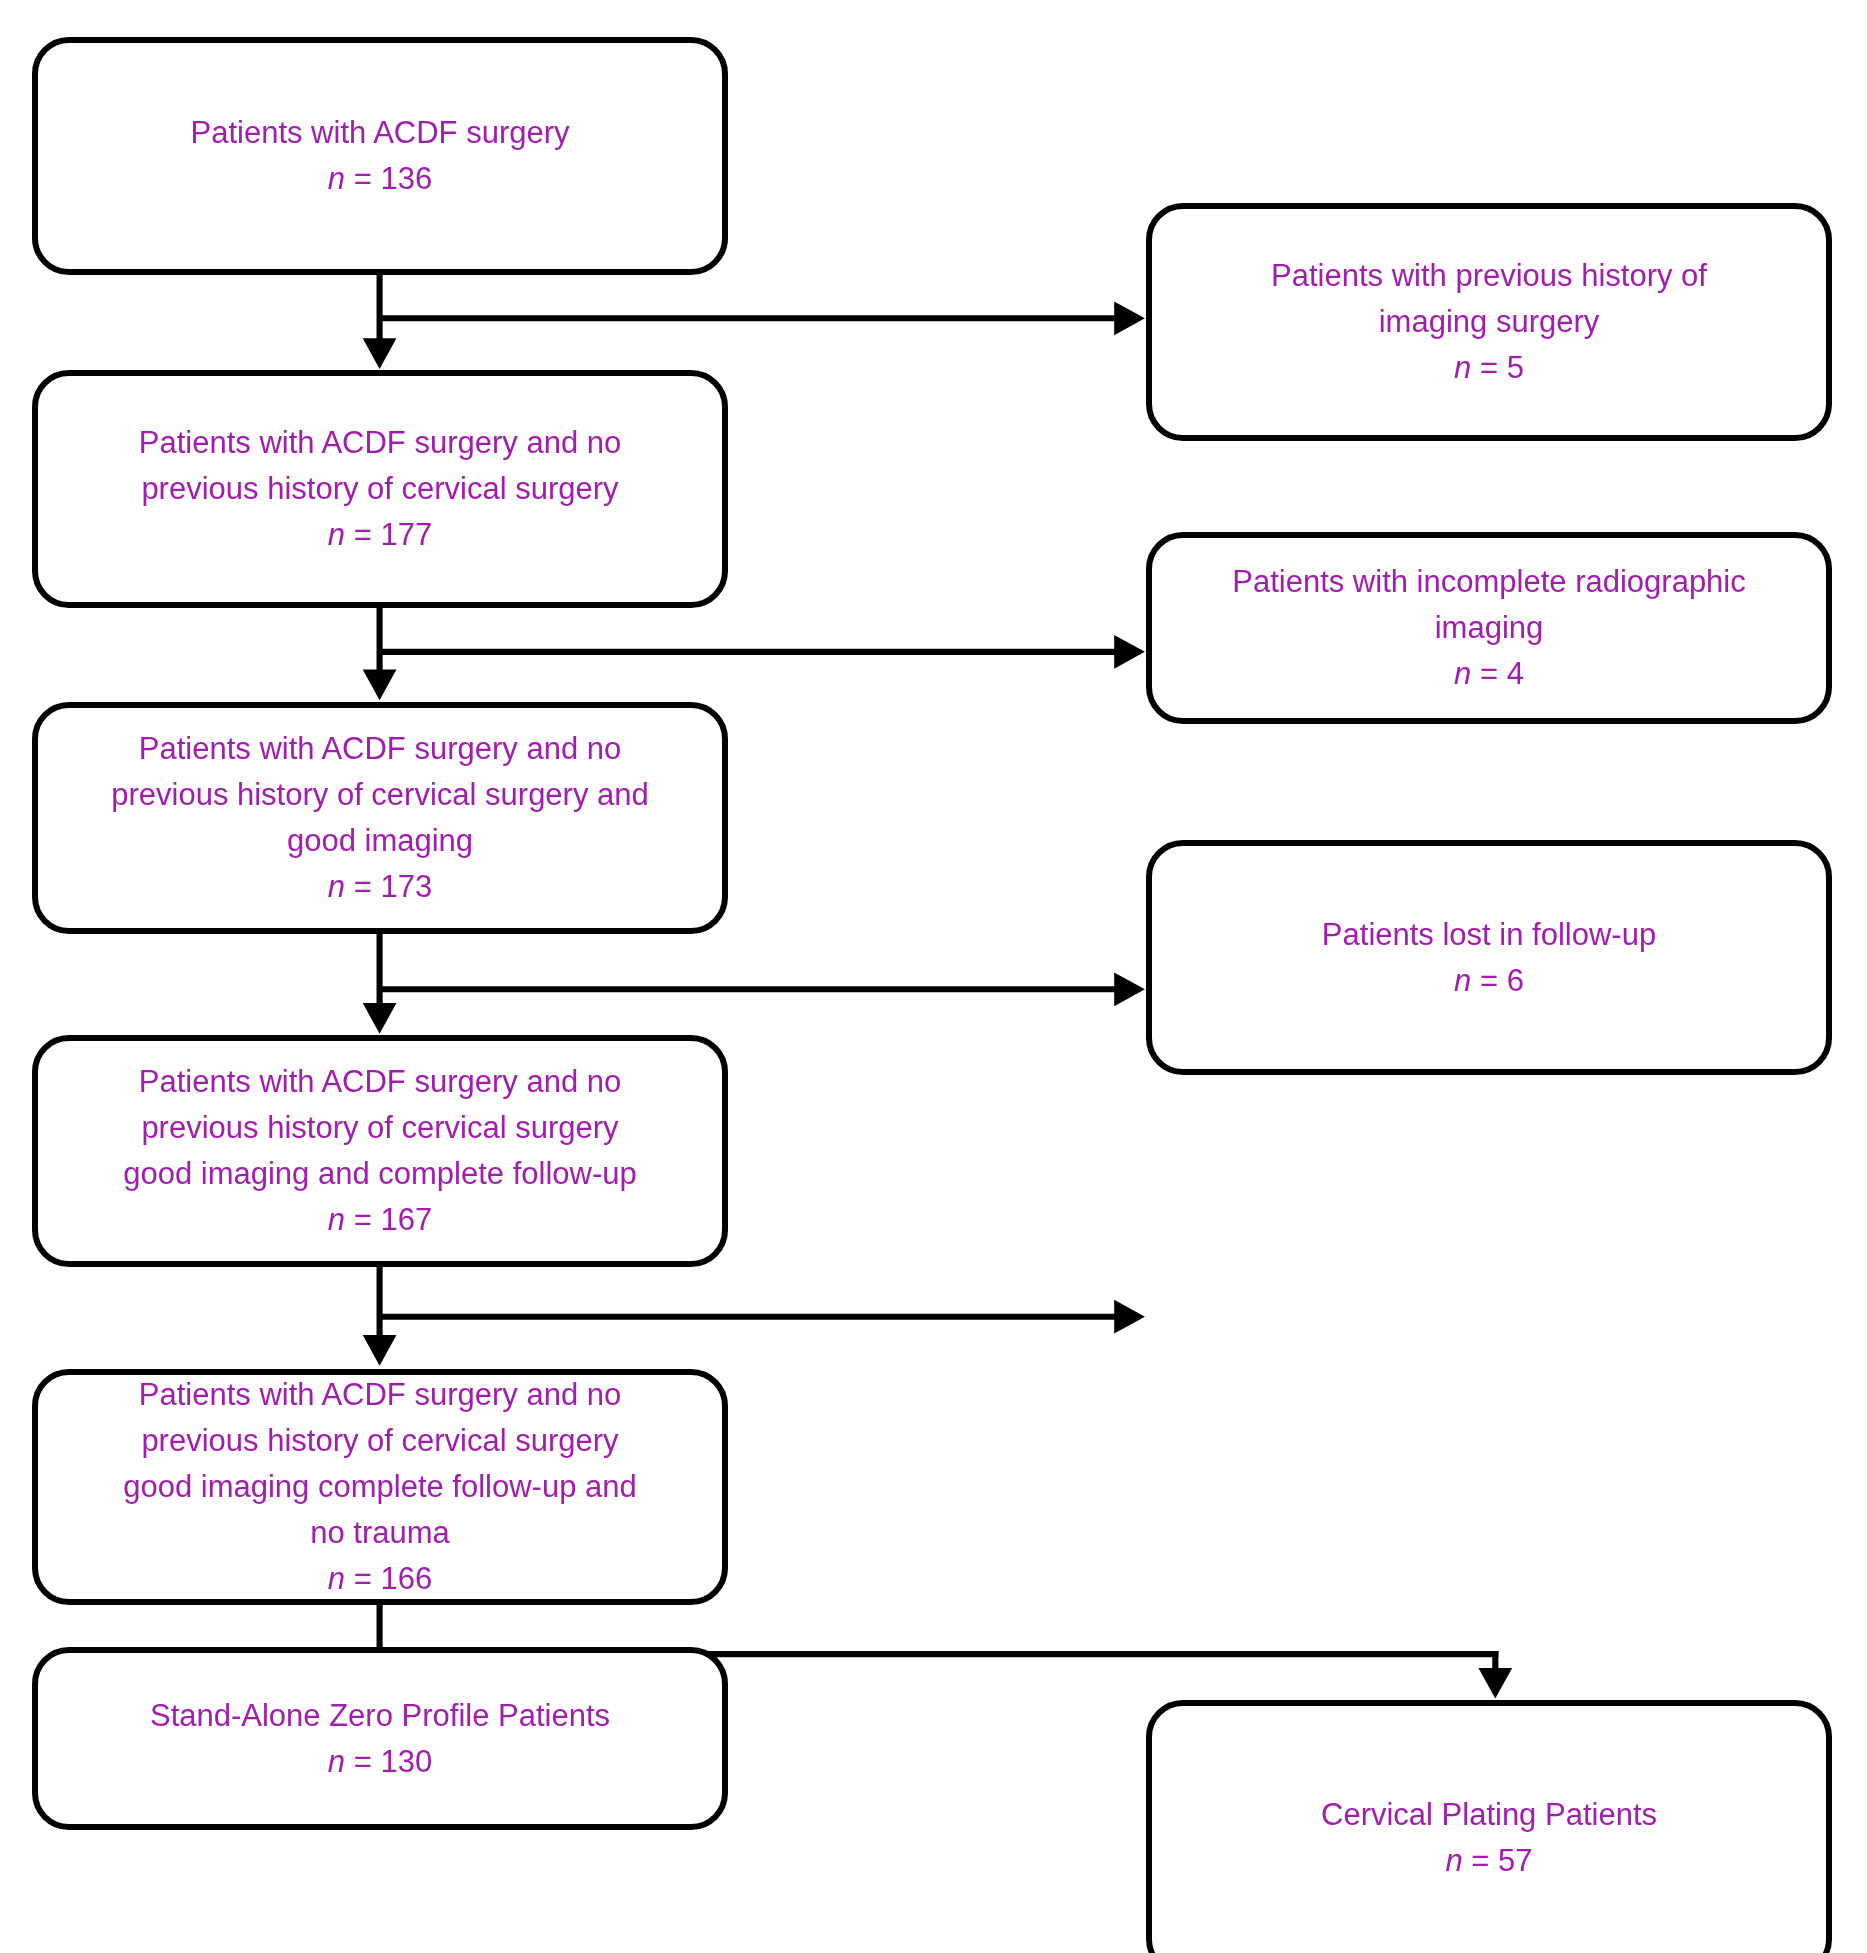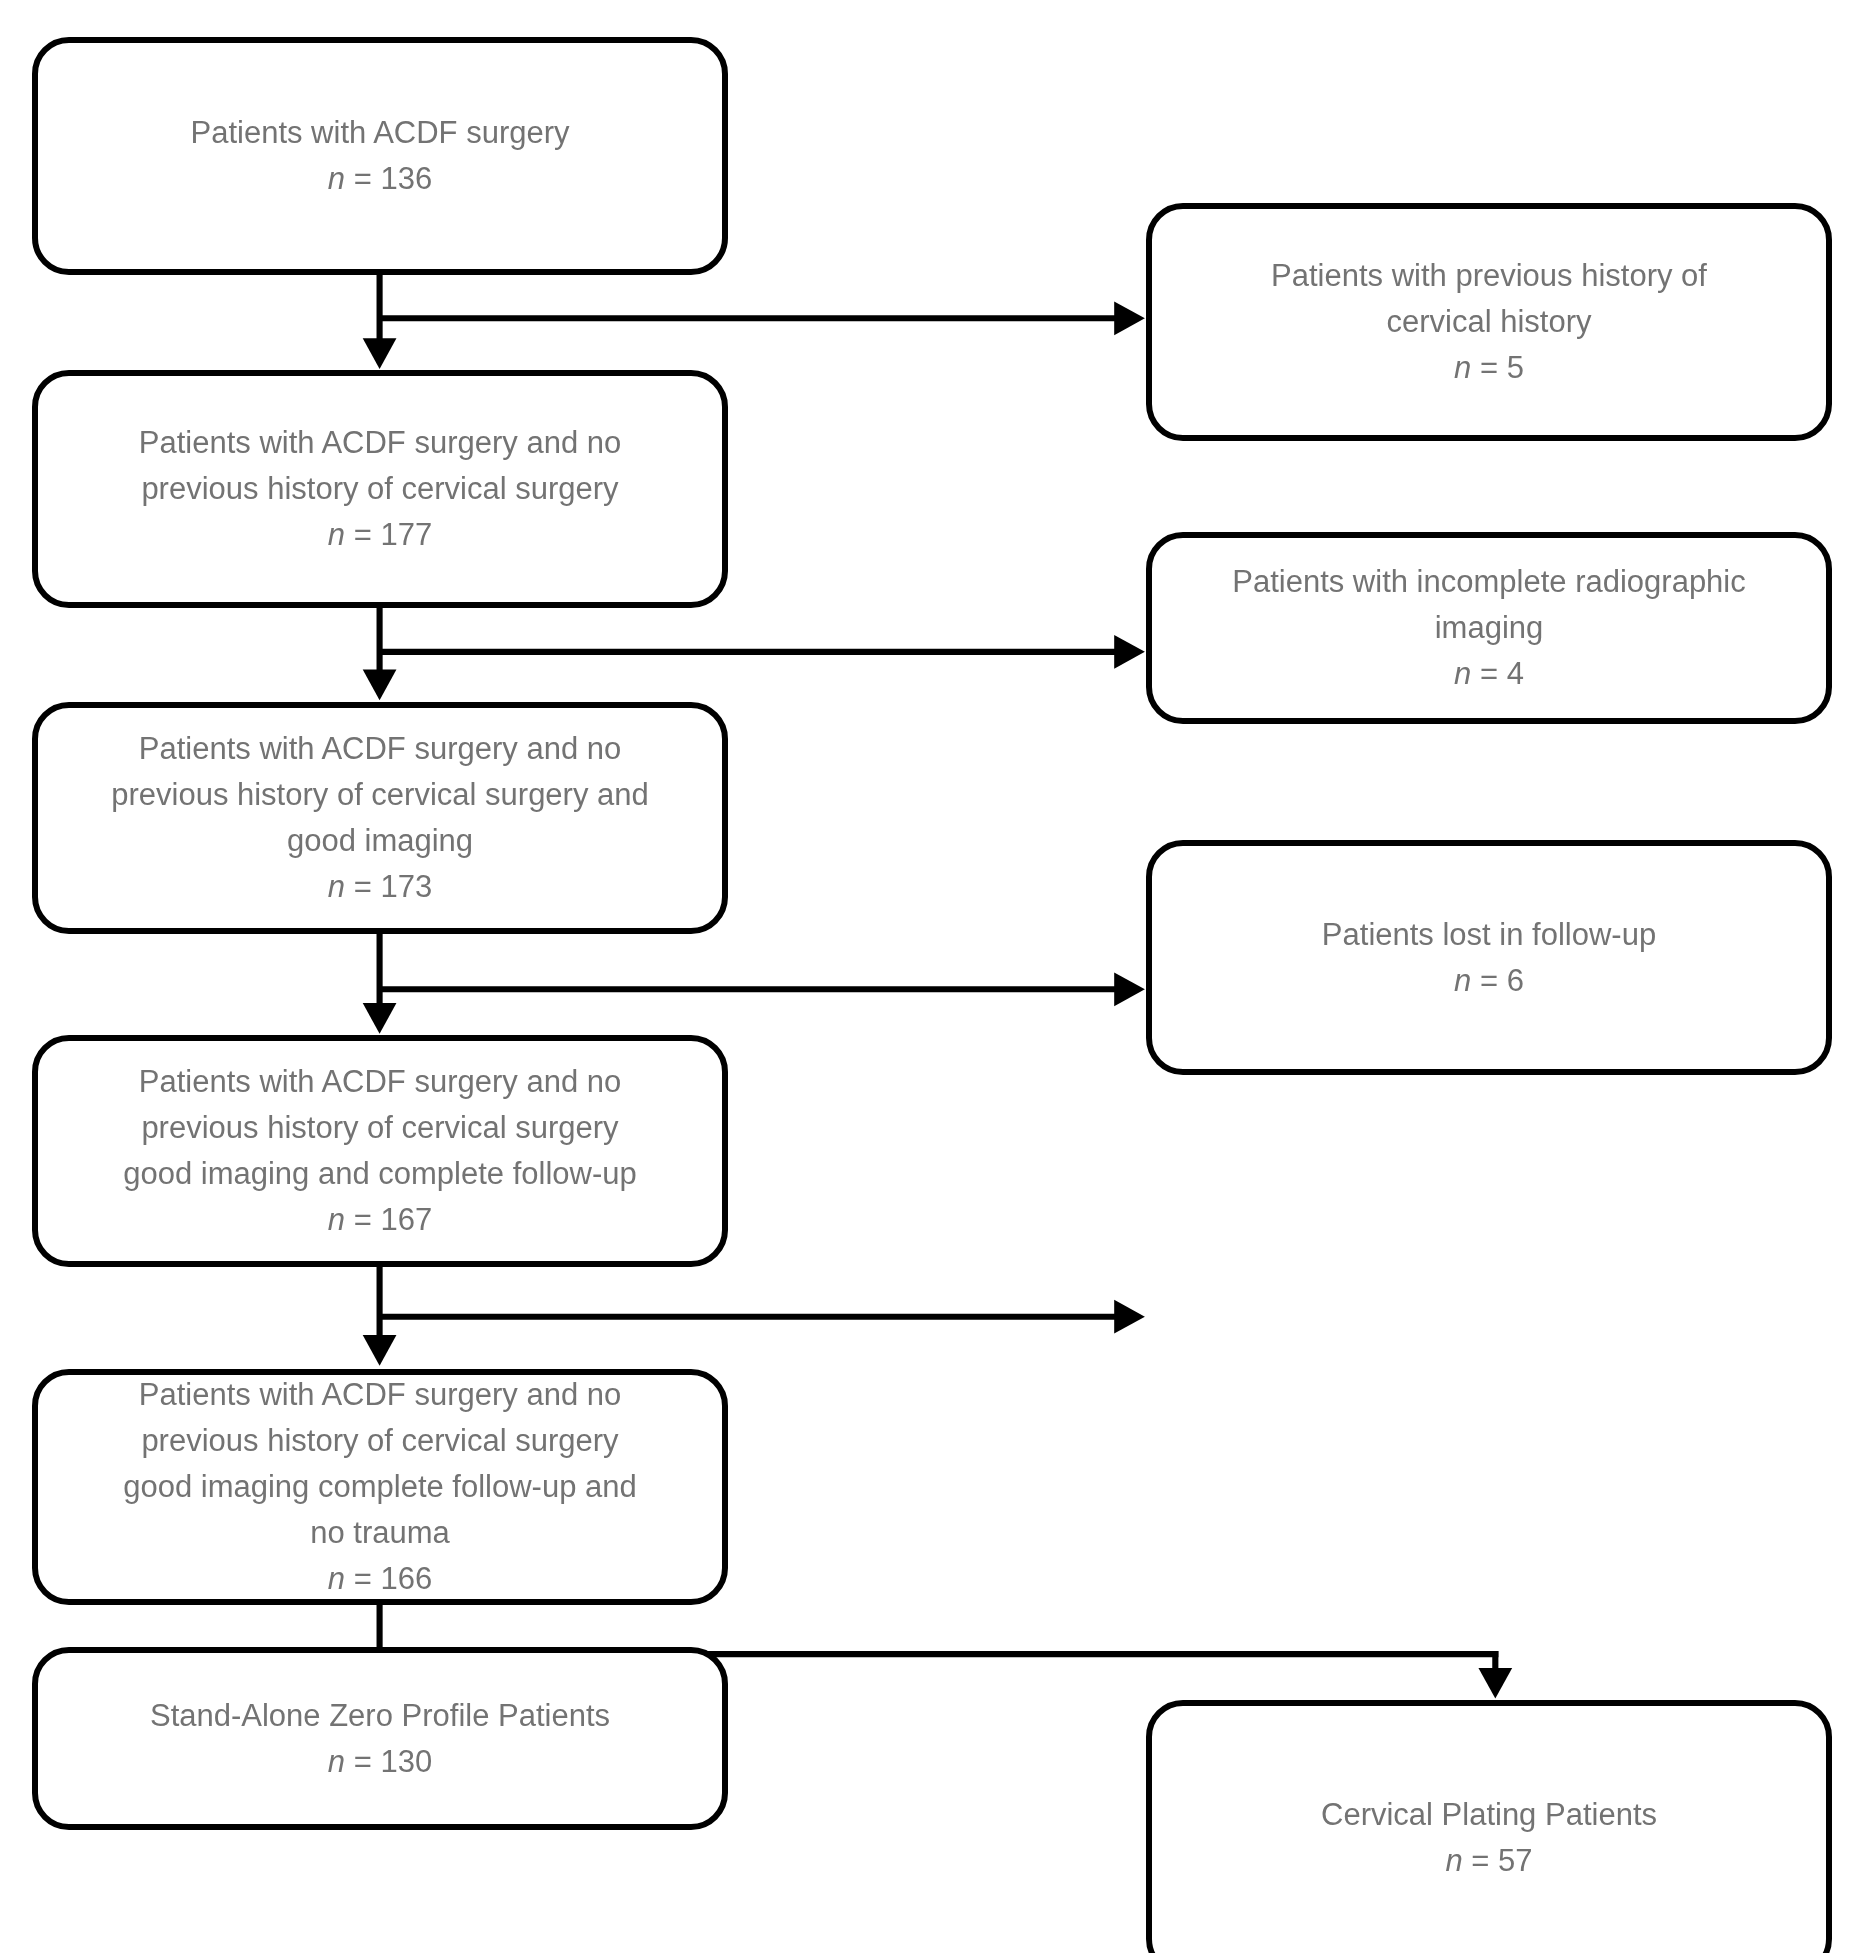--- a/index.html
+++ b/index.html
@@ -2,21 +2,21 @@
 <html style="font-size:12.3px"><head>
 <meta charset="utf-8">
 <style>
   html, body { margin: 0; padding: 0; background: #ffffff; }
   #stage {
     position: relative;
     width: 1868px;
     height: 1954px;
     background: #ffffff;
     font-family: "Liberation Sans", sans-serif;
-    color: #737373;
+    color: #a21caf;
   }
   #connectors {
     position: absolute;
     left: 0; top: 0;
     width: 1868px;
     height: 1954px;
   }
   .box {
     position: absolute;
     box-sizing: border-box;
@@ -121,21 +121,21 @@
     <div class="n-line"><span class="sym">n</span><span> = 166</span></div>
   </div>
 
   <div class="box" id="b-standalone">
     <div class="box-label">Stand-Alone Zero Profile Patients</div>
     <div class="n-line"><span class="sym">n</span><span> = 130</span></div>
   </div>
 
   <div class="box" id="b-prevhist">
     <div class="box-label">Patients with previous history of
-cervical history</div>
+imaging surgery</div>
     <div class="n-line"><span class="sym">n</span><span> = 5</span></div>
   </div>
 
   <div class="box" id="b-incimg">
     <div class="box-label">Patients with incomplete radiographic
 imaging</div>
     <div class="n-line"><span class="sym">n</span><span> = 4</span></div>
   </div>
 
   <div class="box" id="b-lost">

